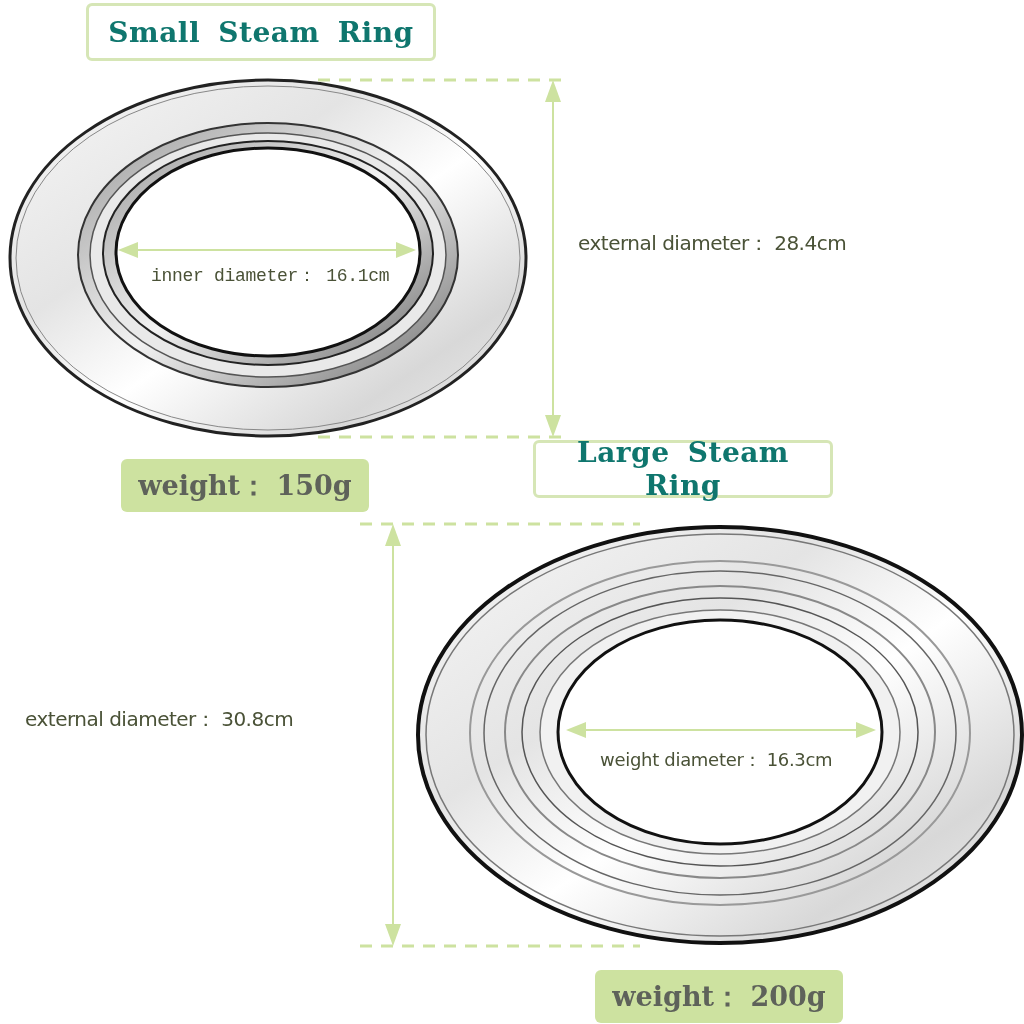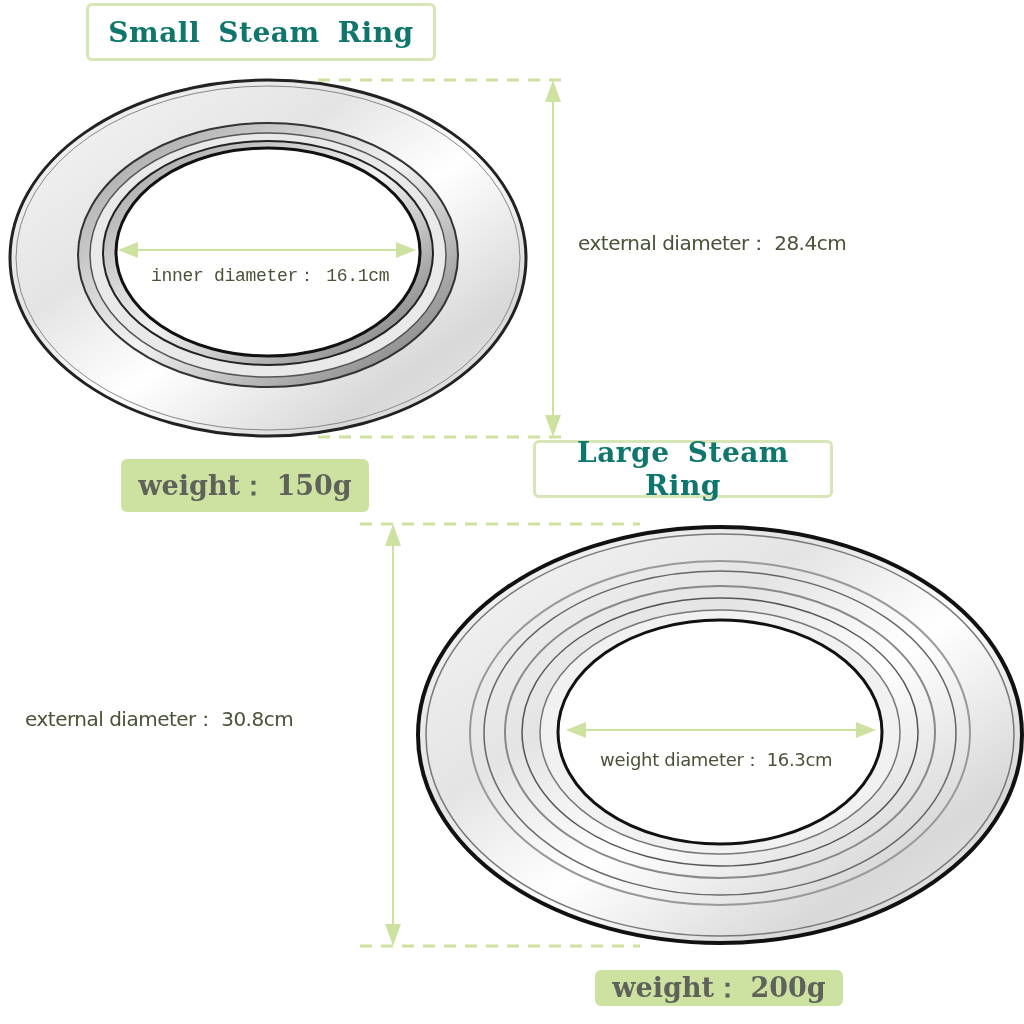--- a/index.html
+++ b/index.html
@@ -111,15 +111,15 @@
 </div>
 
 <div class="title-box" style="left:533px; top:440px; width:300px; height:58px;">
   <span class="title-text">Large  Steam Ring</span>
 </div>
 
 <div class="ext-label" style="left:2px; top:706px;margin-left:23px;">external diameter： 30.8cm</div>
 
 <div class="inner-label" style="left:600px; top:748px;">weight diameter： 16.3cm</div>
 
-<div class="weight-box" style="left:595px; top:970px; width:248px; height:36px;">
+<div class="weight-box" style="left:595px; top:970px; width:248px; height:53px;">
   <span class="weight-text">weight： 200g</span>
 </div>
 
 </body></html>

